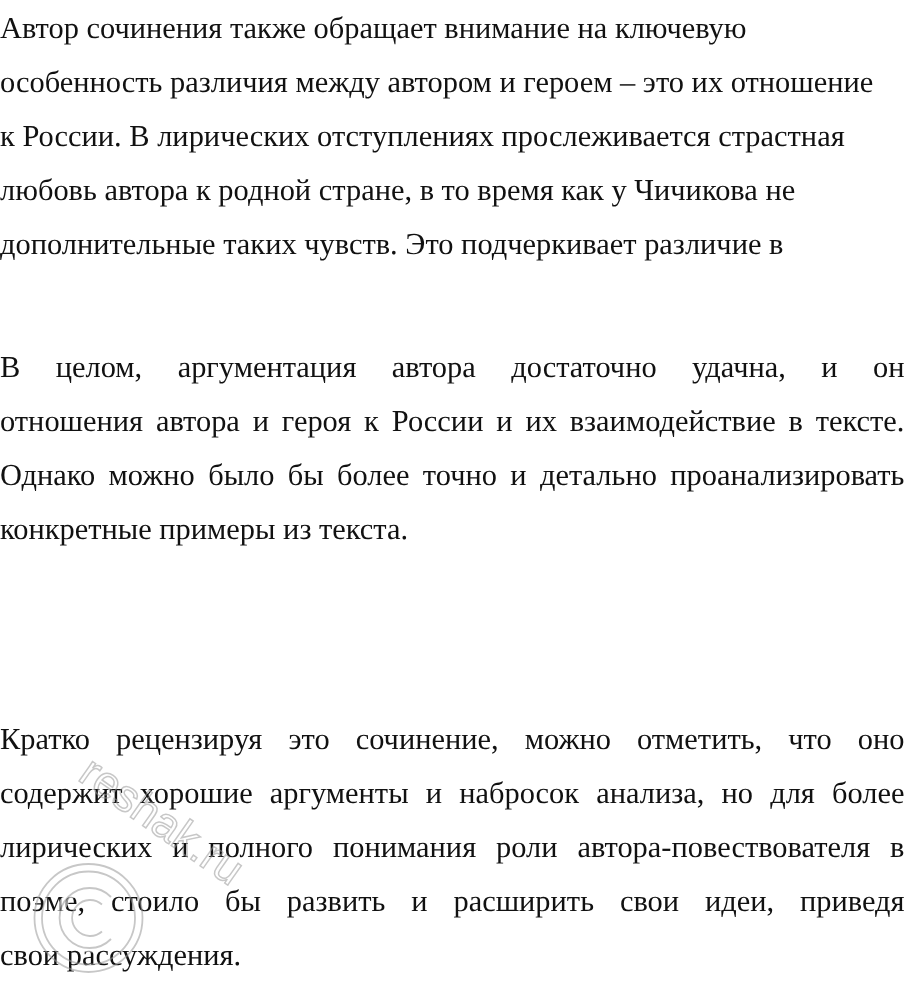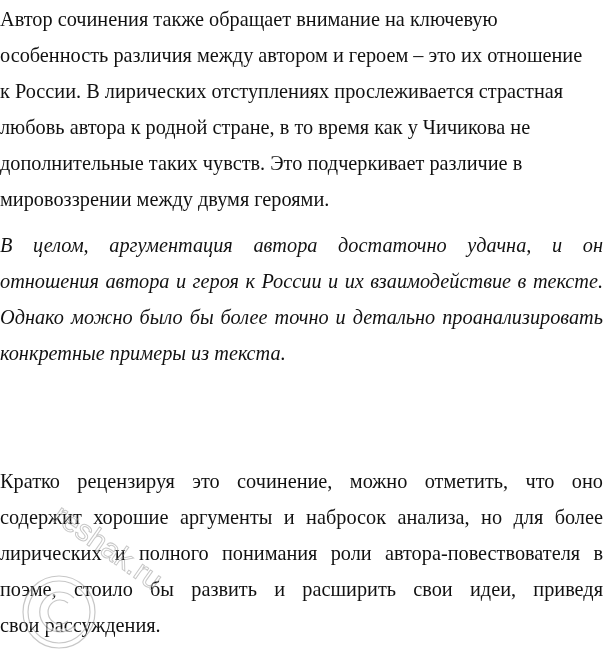--- a/index.html
+++ b/index.html
@@ -32,22 +32,22 @@
       display: block;
       text-align: justify;
       text-align-last: justify;
       white-space: nowrap;
       height: 36px;
     }
     .para .line.last {
       text-align-last: left;
     }
     .p1 { position: absolute; top: 1px; left: 0; width: 478px; }
-    .p2 { position: absolute; top: 227px; left: 0; width: 603px; font-style: italic; }
-    .p3 { position: absolute; top: 463px; left: 0; width: 603px; }
+    .p2 { position: absolute; top: 227px; left: 0; width: 603px; }
+    .p3 { position: absolute; top: 475px; left: 0; width: 603px; }
 
     .watermark {
       position: absolute;
       left: 14px;
       top: 500px;
       width: 150px;
       height: 170px;
       pointer-events: none;
       opacity: 0.55;
     }
@@ -56,21 +56,20 @@
 <body>
 
 <div class="doc">
 
   <div class="para p1">
     <span class="line">Автор сочинения также обращает внимание на ключевую</span>
     <span class="line">особенность различия между автором и героем – это их отношение</span>
     <span class="line">к России. В лирических отступлениях прослеживается страстная</span>
     <span class="line">любовь автора к родной стране, в то время как у Чичикова не</span>
     <span class="line">дополнительные таких чувств. Это подчеркивает различие в</span>
-    <span class="line last">мировоззрении между двумя героями.</span>
   </div>
 
   <div class="para p2">
     <span class="line">В целом, аргументация автора достаточно удачна, и он</span>
     <span class="line">отношения автора и героя к России и их взаимодействие в тексте.</span>
     <span class="line">Однако можно было бы более точно и детально проанализировать</span>
     <span class="line last">конкретные примеры из текста.</span>
   </div>
 
   <div class="para p3">

